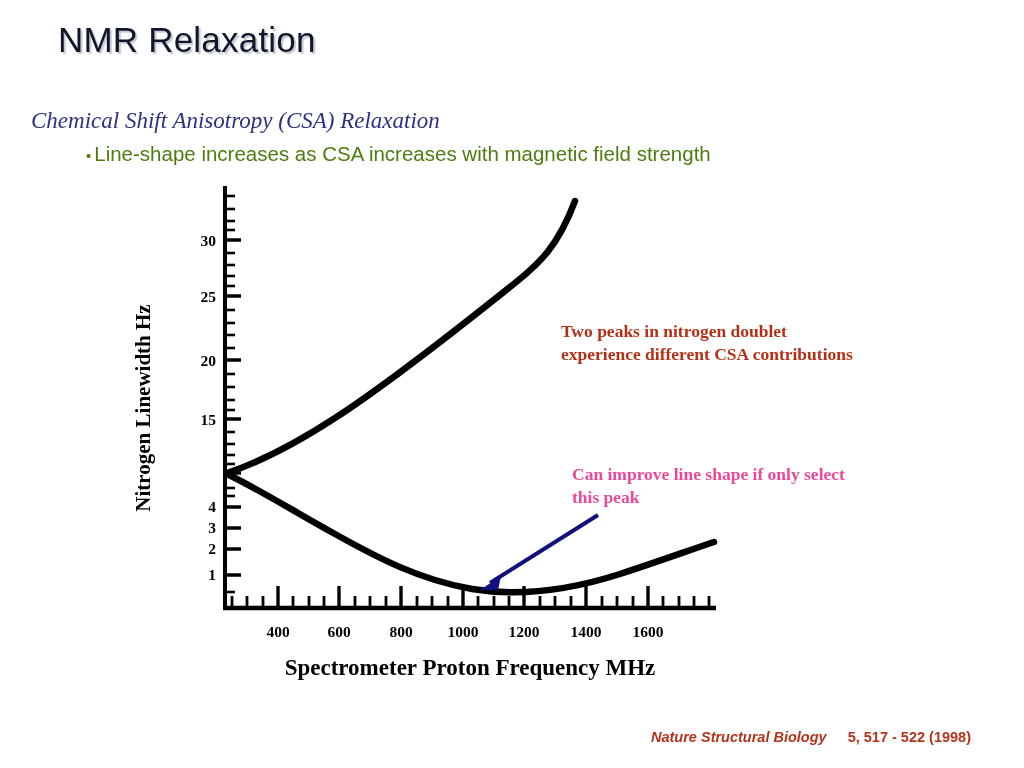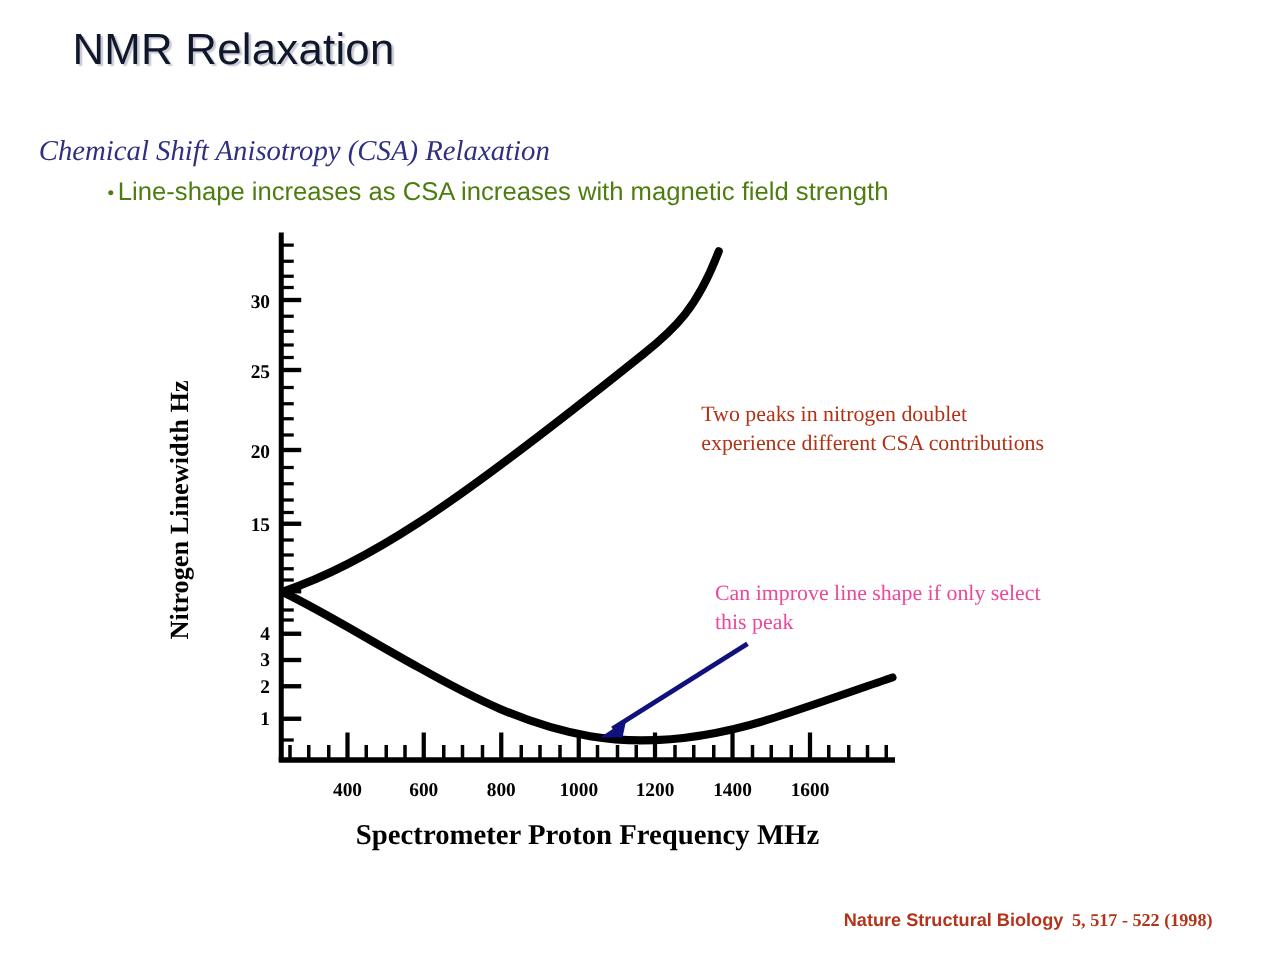--- a/index.html
+++ b/index.html
@@ -66,21 +66,21 @@
     top: 178px;
     width: 620px;
     height: 520px;
   }
   #figure svg { display: block; }
 
   
   .annot {
     position: absolute;
     font-family: "Liberation Serif", serif;
-    font-weight: normal;
+    font-weight: bold;
     font-size: 17.5px;
     line-height: 1.33;
     white-space: pre-line;
   }
   #annot-red {
     left: 561px;
     top: 320px;
     color: #b33116;
   }
   #annot-blue {
@@ -94,26 +94,25 @@
     position: absolute;
     left: 651px;
     top: 729px;
     font-family: "Liberation Sans", sans-serif;
     font-size: 14.5px;
     font-weight: bold;
     color: #b3341a;
     white-space: nowrap;
   }
   #citation .journal {
-    margin-left: 24px;
+    font-style: italic;
   }
   #citation .ref {
     font-style: normal;
-    margin-left: 7px;
-    font-family: Liberation Serif, serif;
+    margin-left: 21px;
   }
 </style>
 </head>
 <body>
 
 <div id="slide-title">NMR Relaxation</div>
 
 <div id="subtitle">Chemical Shift Anisotropy (CSA) Relaxation</div>
 
 <div id="bullet-line"><span class="bullet-dot">•</span><span>Line-shape increases as CSA increases with magnetic field strength</span></div>

